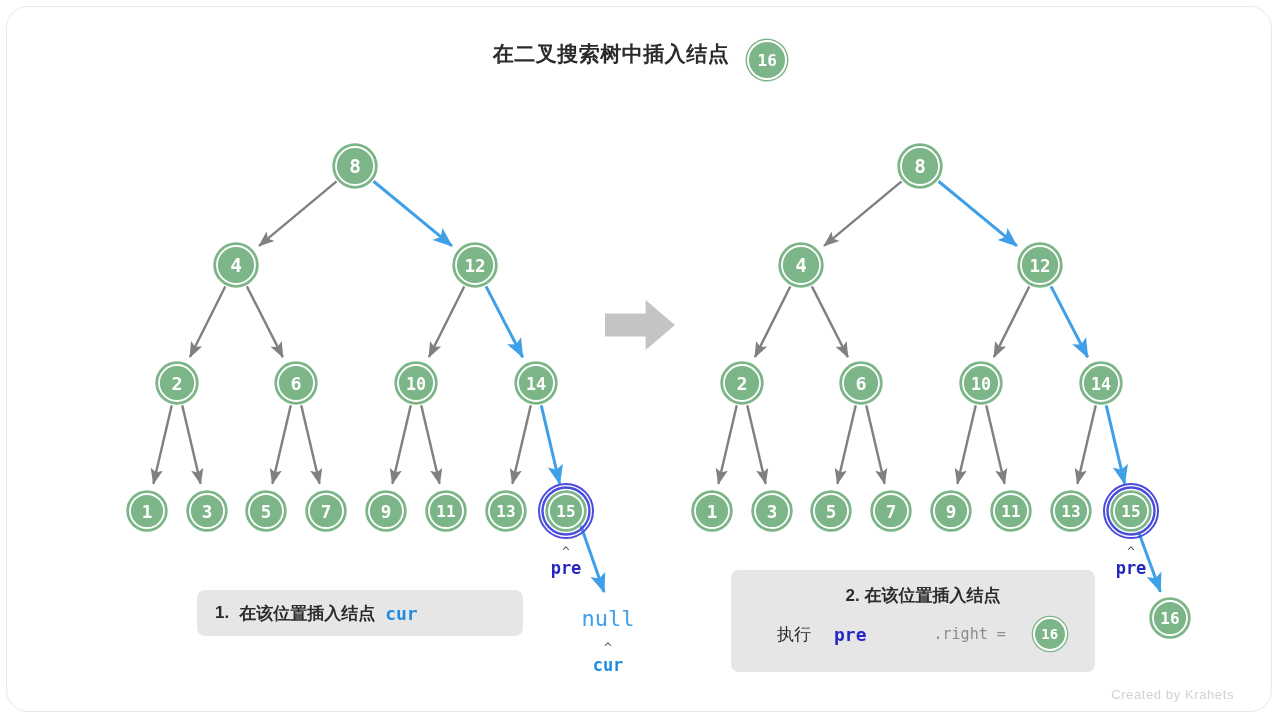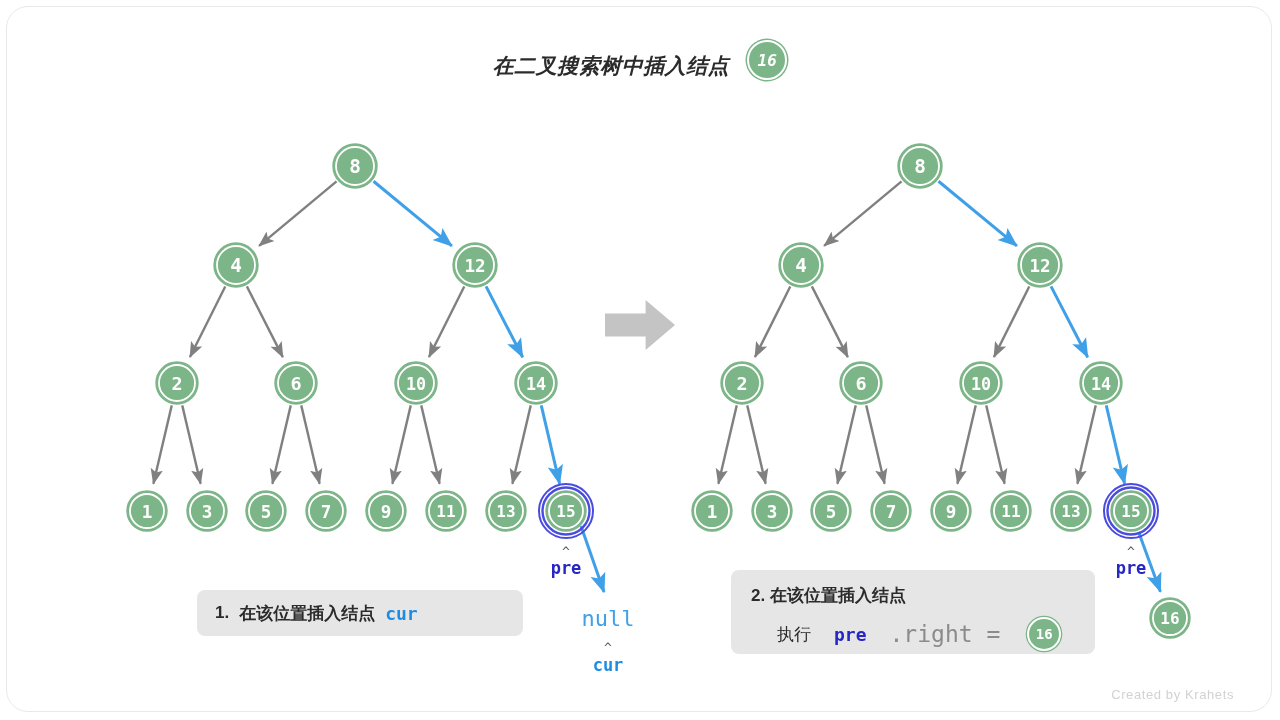--- a/index.html
+++ b/index.html
@@ -36,24 +36,23 @@
     height: 720px;
     pointer-events: none;
   }
   .title-wrap {
     position: absolute;
     left: 0;
     top: 40px;
     width: 1280px;
     text-align: center;
     display: flex;
-    align-items: flex-end;
+    align-items: flex-start;
     justify-content: center;
     gap: 18px;
-    font-style: italic;
   }
   .title-text {
     font-size: 21px;
     font-weight: bold;
     color: #2b2b2b;
     letter-spacing: 0.5px;
     font-family: "Liberation Sans", "DejaVu Sans", sans-serif;
   }
   .badge16 {
     width: 40px;
@@ -87,23 +86,24 @@
     align-items: center;
     padding-left: 18px;
     font-size: 17px;
     font-weight: bold;
     gap: 10px;
   }
   .caption-2 {
     left: 731px;
     top: 570px;
     width: 364px;
-    height: 84px;
+    height: 102px;
     padding: 14px 0 0 20px;
     font-size: 17px;
+    text-align: center;
   }
   .cap2-line1 {
     font-weight: bold;
     color: #2b2b2b;
     margin-bottom: 10px;
   }
   .cap2-line2 {
     display: flex;
     align-items: center;
     gap: 23px;
@@ -117,21 +117,22 @@
   }
   .var-pre {
     color: #2727c4;
     font-weight: bold;
     font-family: "DejaVu Sans Mono", "Liberation Mono", monospace;
     font-size: 18px;
   }
   .code-grey {
     color: #8b8b8b;
     font-family: "DejaVu Sans Mono", "Liberation Mono", monospace;
-    font-size: 23px;
+    font-size: 15px;
+    margin-left: 44px;
   }
   .badge16-sm {
     width: 34px;
     height: 34px;
     border-radius: 50%;
     background: #7cb587;
     border: 2px solid #ffffff;
     box-shadow: 0 0 0 1.3px #7cb587;
     color: #ffffff;
     font-size: 14px;

